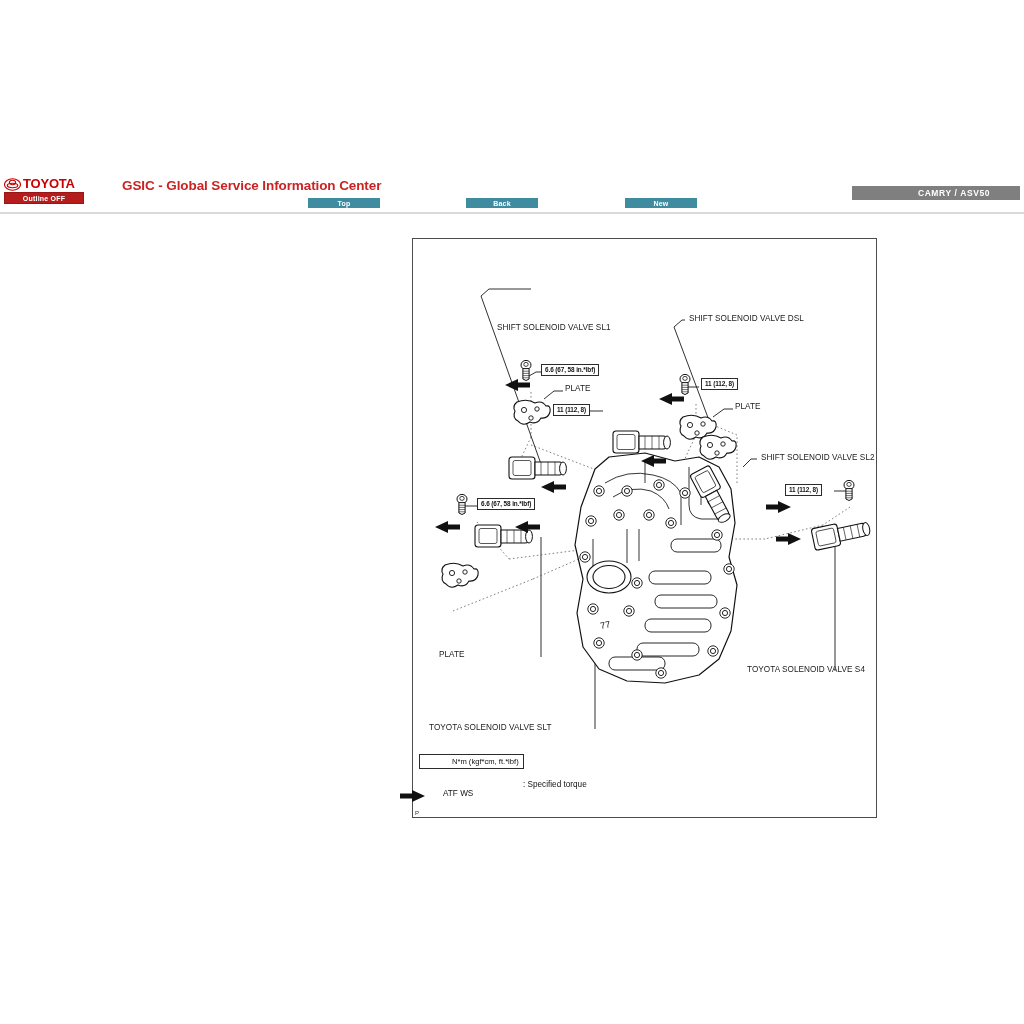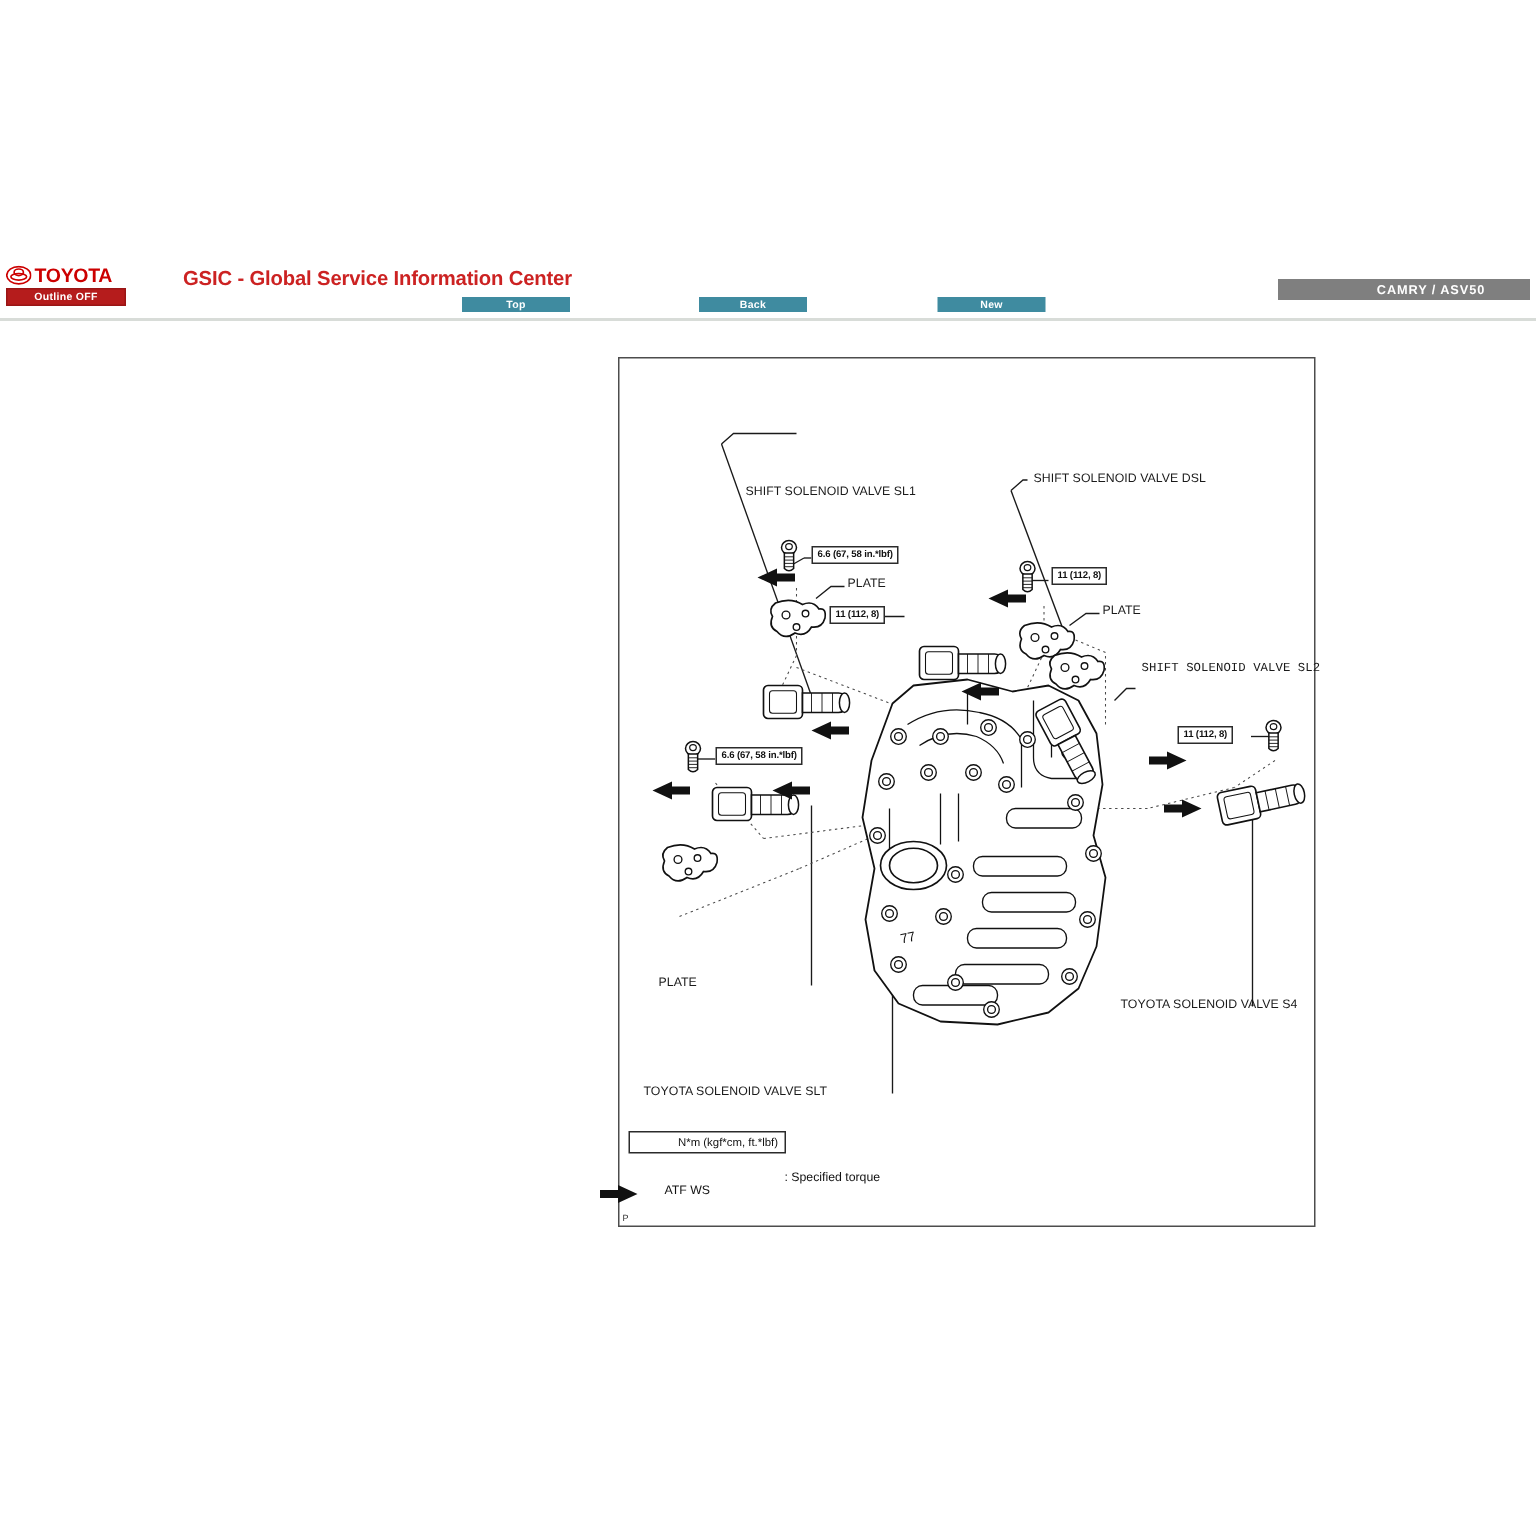--- a/index.html
+++ b/index.html
@@ -337,21 +337,21 @@
             <use href="#arrowG"></use>
           </g>
 
         <g transform="translate(12,557) rotate(180)">
             <use href="#arrowG"></use>
           </g>
       </svg>
 
       <span class="dlabel" style="left:84px;top:44px;margin-top:40px;">SHIFT SOLENOID VALVE SL1</span>
       <span class="dlabel" style="left:276px;top:75px;">SHIFT SOLENOID VALVE DSL</span>
-      <span class="dlabel" style="left:348px;top:202px;font-family:Liberation Mono, monospace;">SHIFT SOLENOID VALVE SL2</span>
+      <span class="dlabel" style="left:348px;top:214px;">SHIFT SOLENOID VALVE SL2</span>
       <span class="dlabel" style="left:334px;top:426px;">TOYOTA SOLENOID VALVE S4</span>
       <span class="dlabel" style="left:16px;top:484px;">TOYOTA SOLENOID VALVE SLT</span>
       <span class="dlabel" style="left:152px;top:145px;">PLATE</span>
       <span class="dlabel" style="left:322px;top:163px;">PLATE</span>
       <span class="dlabel" style="left:26px;top:411px;">PLATE</span>
 
       <span class="torque" style="left:128px;top:125px;">6.6 (67, 58 in.*lbf)</span>
       <span class="torque" style="left:288px;top:139px;">11 (112, 8)</span>
       <span class="torque" style="left:140px;top:165px;">11 (112, 8)</span>
       <span class="torque" style="left:64px;top:259px;">6.6 (67, 58 in.*lbf)</span>

